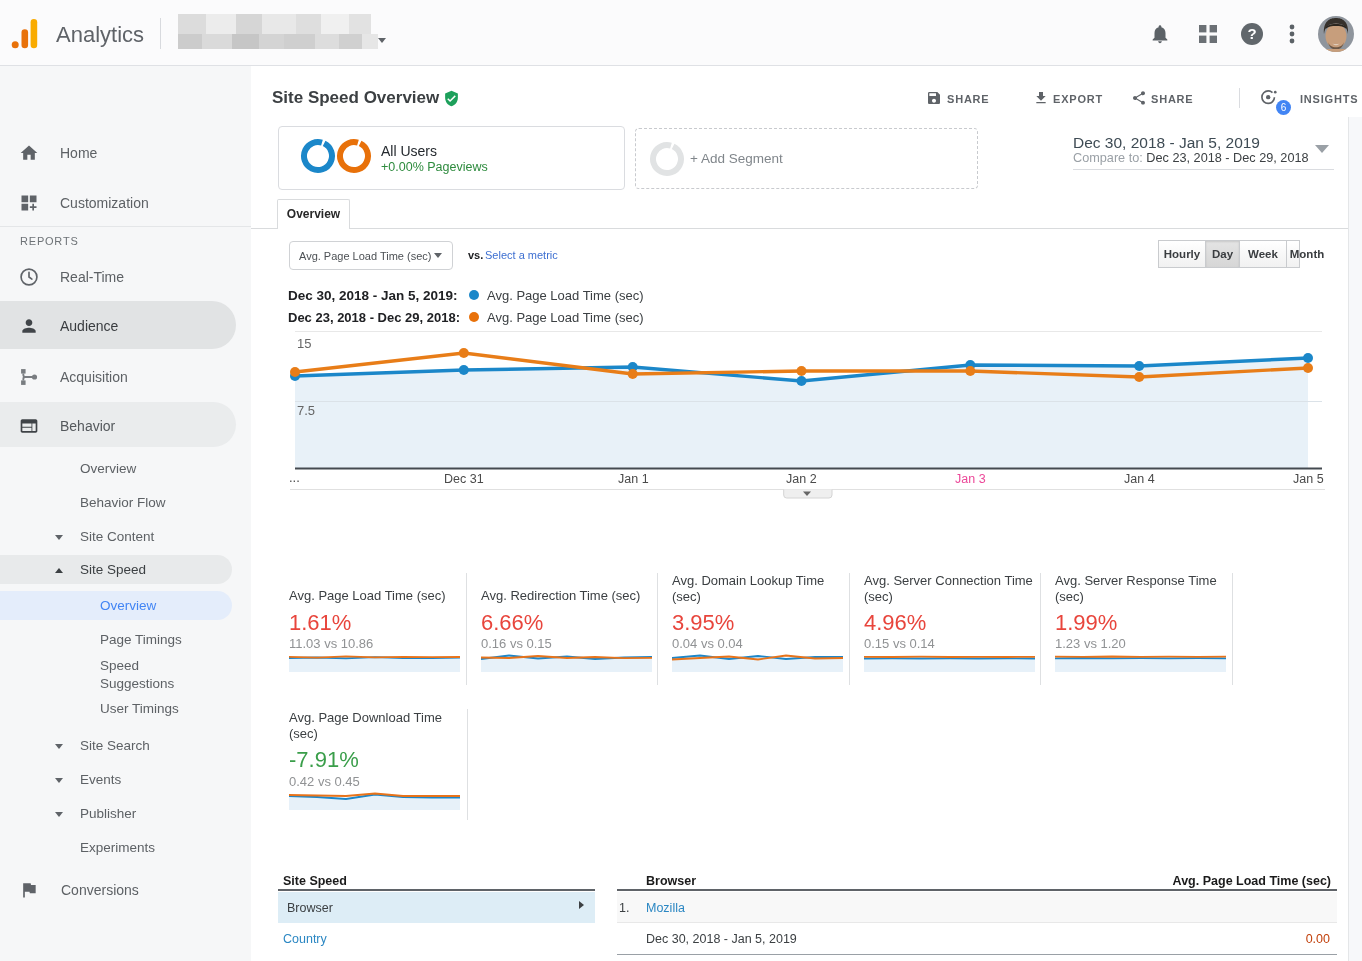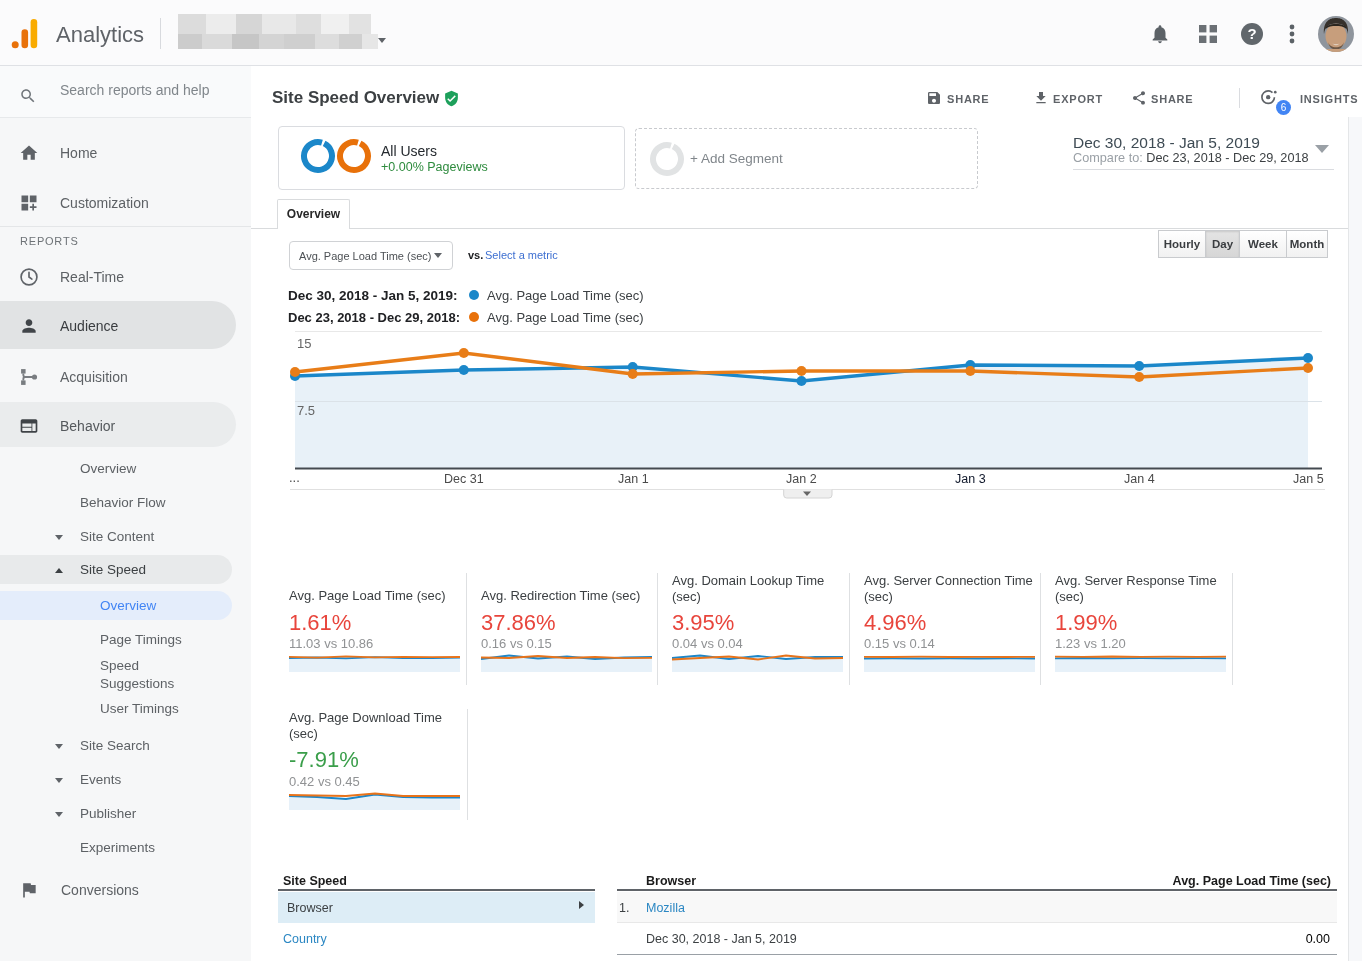--- a/index.html
+++ b/index.html
@@ -40,21 +40,21 @@
 #tabline { position:absolute; left:251px; top:228px; width:1097px; height:1px; background:#d9dbdd; }
 #tab { position:absolute; left:277px; top:199px; width:73px; height:30px; background:#fff;
   border:1px solid #d9dbdd; border-bottom:none; border-radius:2px 2px 0 0;
   font-weight:bold; font-size:12px; color:#282828; line-height:29px; text-align:center; }
 
 
 #msel { position:absolute; left:289px; top:241px; width:164px; height:29px; border:1px solid #d0d2d5; border-radius:4px; background:#fff; }
 #msel span { position:absolute; left:9px; top:8px; font-size:11px; color:#4c5054; }
 
 
-#hdwm { position:absolute; left:1158px; top:230px; width:170px; height:28px; border:1px solid #c9cbce; border-radius:0; background:linear-gradient(#ffffff,#f1f1f1); }
+#hdwm { position:absolute; left:1158px; top:240px; width:142px; height:28px; border:1px solid #c9cbce; border-radius:0; background:linear-gradient(#ffffff,#f1f1f1); }
 #hdwm .seg { position:absolute; top:0; height:26px; line-height:26px; text-align:center; font-size:11.5px; font-weight:bold; color:#3a3d40; }
 #hdwm .sep { position:absolute; top:0; width:1px; height:26px; background:#c9cbce; }
 #hdwm .on { background:linear-gradient(#e4e4e4,#d6d6d6); box-shadow:inset 0 1px 2px rgba(0,0,0,.12); }
 
 
 .legrow { position:absolute; font-size:13px; color:#3c4043; } .legrow b { font-size:13.5px; }
 .legrow b { color:#202124; }
 .dot { position:absolute; width:10px; height:10px; border-radius:50%; }
 
 
@@ -137,26 +137,20 @@
         <ellipse cx="18" cy="20" rx="10.5" ry="12.5" fill="#c79e7c"></ellipse>
         <path d="M6 18 C5 5 12 2 18 2 C24 2 31 5 30 18 C29 11 26 7.5 18 7.5 C10 7.5 7 11 6 18 Z" fill="#35302b"></path>
         <path d="M7.5 13 C7.5 9.5 12 8 18 8 C24 8 28.5 9.5 28.5 13 C26 10.5 22 10 18 10 C14 10 10 10.5 7.5 13 Z" fill="#2b2620"></path>
         <path d="M10 26 C12 33 24 33 26 26 C25 31 22 33.5 18 33.5 C14 33.5 11 31 10 26 Z" fill="#6d5846"></path>
         <path d="M14.5 27.5 Q18 29.5 21.5 27.5 Q18 31 14.5 27.5 Z" fill="#f3efe9"></path>
         <rect x="8" y="33" width="20" height="3" fill="#c79e7c"></rect>
       </g>
     </svg>
   </div>
   <div id="side"></div>
-  <div id="searchrow">
-    <svg class="abs" style="left:19px;top:21px" width="18" height="18" viewBox="0 0 24 24" fill="#70757a">
-      <path d="M15.5 14h-.79l-.28-.27C15.41 12.59 16 11.11 16 9.5 16 5.91 13.09 3 9.5 3S3 5.91 3 9.5 5.91 16 9.5 16c1.61 0 3.09-.59 4.23-1.57l.27.28v.79l5 4.99L20.49 19l-4.99-5zm-6 0C7.01 14 5 11.99 5 9.5S7.01 5 9.5 5 14 7.01 14 9.5 11.99 14 9.5 14z"></path>
-    </svg>
-    <div class="abs" style="left:60px;top:16px;font-size:14px;color:#80868b">Search reports and help</div>
-  </div>
 
   <div class="nav-pill" style="top:301px;height:48px;width:236px;background:#e1e3e4"></div>
   <div class="nav-pill" style="top:402px;height:45px;width:236px;background:#eaeced"></div>
   <div class="nav-pill" style="top:555px;height:29px;width:232px;background:#e8eaeb;border-radius:0 15px 15px 0"></div>
   <div class="nav-pill" style="top:591px;height:29px;width:232px;background:#e4edfb;border-radius:0 15px 15px 0"></div>
   <svg class="abs" style="left:19px;top:143px" width="20" height="20" viewBox="0 0 24 24" fill="#5f6368">
       <path d="M10 20v-6h4v6h5v-8h3L12 3 2 12h3v8z"></path>
     </svg>
   <div class="abs nav-txt" style="left:60px;top:145px;font-size:14px;color:#5d6165">Home</div>
   <svg class="abs" style="left:19px;top:193px" width="20" height="20" viewBox="0 0 24 24" fill="#5f6368">
@@ -309,40 +303,40 @@
     <path d="M505.7 159.5 h48.3 v5.5 a3 3 0 0 1 -3 3 h-42.3 a3 3 0 0 1 -3 -3 z" fill="#efefef"></path>
       <path d="M505.7 159.5 v5.5 a3 3 0 0 0 3 3 h42.3 a3 3 0 0 0 3 -3 v-5.5" fill="none" stroke="#d4d4d4" stroke-width="1"></path>
     <path d="M525 161.5 h8 l-4 4.5 z" fill="#666"></path>
   </svg>
   <div class="abs" style="left:297px;top:336px;font-size:13px;color:#666">15</div>
   <div class="abs" style="left:297px;top:403px;font-size:13px;color:#666">7.5</div>
   <div class="abs" style="left:289px;top:470px;font-size:13px;color:#4a4a4a">...</div>
   <div class="abs" style="left:444px;top:472px;font-size:12.5px;color:#4a4a4a">Dec 31</div>
   <div class="abs" style="left:618px;top:472px;font-size:12.5px;color:#4a4a4a">Jan 1</div>
   <div class="abs" style="left:786px;top:472px;font-size:12.5px;color:#4a4a4a">Jan 2</div>
-  <div class="abs" style="left:955px;top:472px;font-size:12.5px;color:#0f172a">Jan 3</div>
+  <div class="abs" style="left:955px;top:472px;font-size:12.5px;color:#ec4899">Jan 3</div>
   <div class="abs" style="left:1124px;top:472px;font-size:12.5px;color:#4a4a4a">Jan 4</div>
   <div class="abs" style="left:1293px;top:472px;font-size:12.5px;color:#4a4a4a">Jan 5</div>
 
 
   <div class="vline" style="left:466px;top:573px;height:112px"></div>
   <div class="vline" style="left:657px;top:573px;height:112px"></div>
   <div class="vline" style="left:849px;top:573px;height:112px"></div>
   <div class="vline" style="left:1040px;top:573px;height:112px"></div>
   <div class="vline" style="left:1232px;top:573px;height:112px"></div>
   <div class="mtitle" style="left:289px;top:588px">Avg. Page Load Time (sec)</div>
   <div class="mval" style="left:289px;top:610px">1.61%</div>
   <div class="msub" style="left:289px;top:636px">11.03 vs 10.86</div>
   <svg class="abs spark" style="left:289px;top:650px" width="171" height="25">
       <polygon points="0,8 28,7.5 57,8.3 86,7.2 114,8 143,8 171,7.6 171,22 0,22" fill="#e7f1f9"></polygon>
       <polyline points="0,8 28,7.5 57,8.3 86,7.2 114,8 143,8 171,7.6" fill="none" stroke="#1c86c8" stroke-width="1.8"></polyline>
       <polyline points="0,6.8 28,7.6 57,6.4 86,7.4 114,6.8 143,7.2 171,7" fill="none" stroke="#e8731a" stroke-width="1.8"></polyline>
     </svg>
   <div class="mtitle" style="left:481px;top:588px">Avg. Redirection Time (sec)</div>
-  <div class="mval" style="left:481px;top:610px">37.86%</div>
+  <div class="mval" style="left:481px;top:610px">6.66%</div>
   <div class="msub" style="left:481px;top:636px">0.16 vs 0.15</div>
   <svg class="abs spark" style="left:481px;top:650px" width="171" height="25">
       <polygon points="0,9 28,5.5 57,8.5 86,6.5 114,9 143,7.5 171,7 171,22 0,22" fill="#e7f1f9"></polygon>
       <polyline points="0,9 28,5.5 57,8.5 86,6.5 114,9 143,7.5 171,7" fill="none" stroke="#1c86c8" stroke-width="1.8"></polyline>
       <polyline points="0,7.5 28,8 57,6 86,8 114,7 143,8.2 171,7.8" fill="none" stroke="#e8731a" stroke-width="1.8"></polyline>
     </svg>
   <div class="mtitle" style="left:672px;top:573px">Avg. Domain Lookup Time<br>(sec)</div>
   <div class="mval" style="left:672px;top:610px">3.95%</div>
   <div class="msub" style="left:672px;top:636px">0.04 vs 0.04</div>
   <svg class="abs spark" style="left:672px;top:650px" width="171" height="25">
@@ -383,16 +377,16 @@
   <div class="abs" style="left:287px;top:901px;font-size:12.5px;color:#3c4043">Browser</div>
   <div class="abs" style="left:579px;top:901px;width:0;height:0;border-top:4.5px solid transparent;border-bottom:4.5px solid transparent;border-left:5.5px solid #3c4043"></div>
   <div class="abs link" style="left:283px;top:932px;font-size:12.5px">Country</div>
   <div class="th" style="left:646px;top:874px">Browser</div>
   <div class="th" style="left:1031px;top:874px;width:300px;text-align:right">Avg. Page Load Time (sec)</div>
   <div class="abs" style="left:617px;top:889px;width:720px;height:2px;background:#5f6368"></div>
   <div class="abs" style="left:617px;top:892px;width:720px;height:31px;background:#f8f8f8;border-bottom:1px solid #e8e8e8"></div>
   <div class="abs" style="left:619px;top:901px;font-size:12.5px;color:#3c4043">1.</div>
   <div class="abs link" style="left:646px;top:901px;font-size:12.5px">Mozilla</div>
   <div class="abs" style="left:646px;top:932px;font-size:12.5px;color:#3c4043">Dec 30, 2018 - Jan 5, 2019</div>
-  <div class="abs" style="left:1030px;top:932px;width:300px;text-align:right;font-size:12.5px;color:#000000">0.00</div>
+  <div class="abs" style="left:1030px;top:932px;width:300px;text-align:right;font-size:12.5px;color:#c2410c">0.00</div>
   <div class="abs" style="left:617px;top:954px;width:720px;height:1px;background:#9aa0a6"></div>
   <div id="scrollstrip"></div>
 </div>
 
 </body></html>

